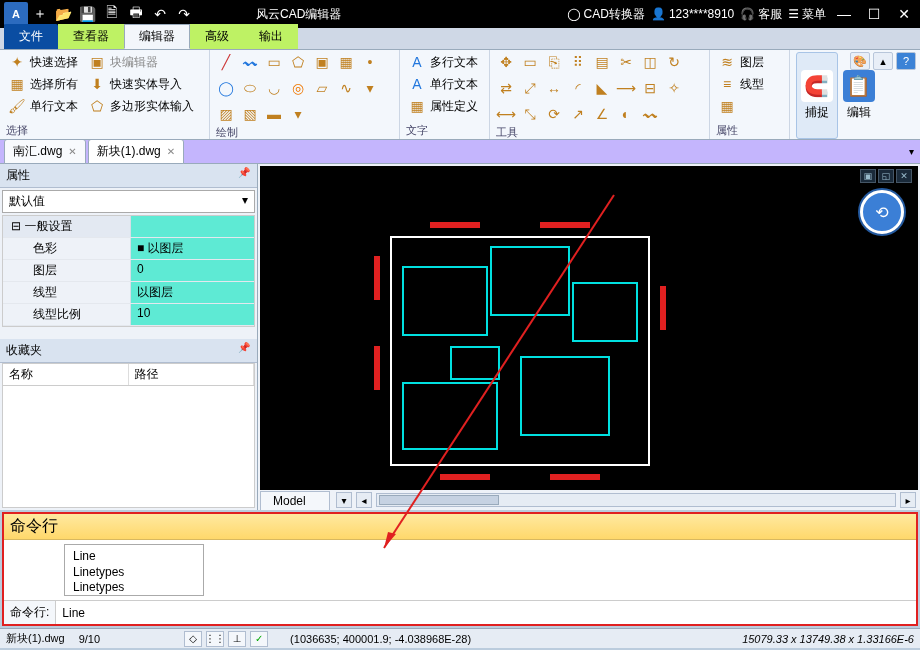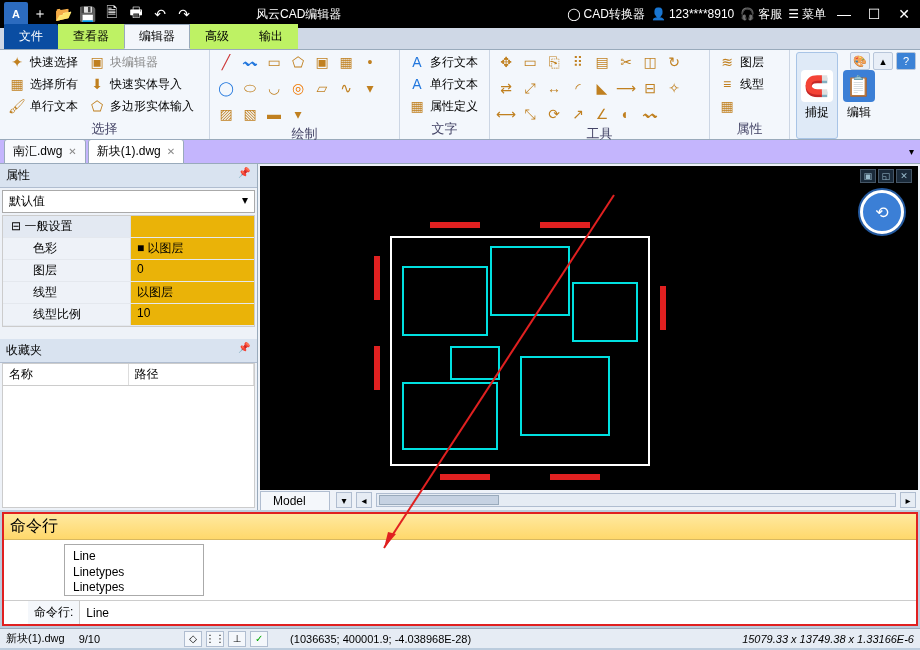--- a/index.html
+++ b/index.html
@@ -14,42 +14,42 @@
 
 .tabs { height: 22px; background: #cfd8e6; border-bottom: 1px solid #9ab; display: flex; align-items: flex-end; padding-left: 4px; }
 .tabs .tab { padding: 3px 14px; font-size: 12px; background: #bef264; border: 1px solid transparent; cursor: pointer; }
 .tabs .tab.first { background: #0a4da2; color: #fff; border-radius: 2px 2px 0 0; }
 .tabs .tab.active { background: #f3f6fb; border: 1px solid #9ab; border-bottom-color: #f3f6fb; }
 
 .ribbon { height: 90px; background: #f3f7fc; border-bottom: 1px solid #9ab; display: flex; position: relative; }
 .rgroup { border-right: 1px solid #ccd6e4; padding: 2px 6px 0 6px; display: flex; flex-direction: column; }
 .rgroup .rows { flex: 1; display: flex; }
 .rgroup .col { display: flex; flex-direction: column; gap: 2px; margin-right: 6px; }
-.rgroup .label { text-align: center; font-size: 13px; color: #446; padding: 1px 0; }
+.rgroup .label { text-align: left; font-size: 11px; color: #446; padding: 1px 0; }
 .ritem { display: flex; align-items: center; gap: 4px; padding: 1px 2px; cursor: pointer; font-size: 12px; white-space: nowrap; }
 .ricn { width: 18px; height: 18px; display: inline-flex; align-items: center; justify-content: center; font-size: 14px; color: #c08020; }
 .iconrow { display: flex; gap: 4px; }
 .iconrow .ricn { width: 20px; height: 20px; }
 .bigbtn { width: 42px; display: flex; flex-direction: column; align-items: center; justify-content: center; gap: 2px; padding: 4px 2px; cursor: pointer; }
 .bigbtn .bicon { width: 32px; height: 32px; border-radius: 4px; display: flex; align-items: center; justify-content: center; font-size: 20px; }
 .ribbon-right { position: absolute; right: 4px; top: 2px; display: flex; gap: 3px; }
 .ribbon-right span { width: 20px; height: 18px; background: #e8eef7; border: 1px solid #b8c6da; border-radius: 2px; display: flex; align-items: center; justify-content: center; font-size: 11px; cursor: pointer; }
 
 .filetabs { height: 24px; background: #c4b5fd; border-bottom: 1px solid #9ab; display: flex; align-items: center; padding-left: 4px; gap: 2px; }
 .filetabs .ftab { padding: 3px 8px; border: 1px solid #9ab; background: #f8fafd; border-radius: 3px 3px 0 0; cursor: pointer; display: flex; align-items: center; gap: 6px; font-size: 12px; }
 .filetabs .ftab.active { background: #fff; }
 .filetabs .ftab .x { color: #888; font-size: 10px; }
 
 .main { display: flex; height: calc(100% - 28px - 22px - 90px - 24px - 140px); background: #fff; }
 
 .sidepanel { width: 258px; border-right: 1px solid #9ab; display: flex; flex-direction: column; background: #eef2f8; }
 .panel-hdr { background: #d9e3f0; border-bottom: 1px solid #b0bdd0; padding: 3px 6px; font-size: 12px; display: flex; justify-content: space-between; }
 .panel-hdr .pin { font-size: 10px; cursor: pointer; }
 .sel { background: #fff; border: 1px solid #aaa; margin: 2px; padding: 2px 6px; font-size: 12px; display: flex; justify-content: space-between; cursor: pointer; }
-.proplist { background: #eab308; border: 1px solid #ccc; margin: 0 2px; font-size: 12px; flex: 0 0 auto; max-height: 120px; overflow: hidden; }
+.proplist { background: #5eead4; border: 1px solid #ccc; margin: 0 2px; font-size: 12px; flex: 0 0 auto; max-height: 120px; overflow: hidden; }
 .proplist .prow { display: flex; border-bottom: 1px solid #e4e8ee; }
 .proplist .pk { width: 128px; padding: 2px 6px 2px 30px; background: #eef2f8; border-right: 1px solid #d6dde6; }
 .proplist .pv { flex: 1; padding: 2px 6px; }
 .proplist .grouprow .pk { padding-left: 8px; background: #e3e9f2; }
 .favorites { flex: 1; background: #fff; border: 1px solid #ccc; margin: 0 2px 2px 2px; }
 .favorites .fhdr { display: flex; border-bottom: 1px solid #ccc; }
 .favorites .fhdr div { flex: 1; padding: 2px 6px; font-size: 12px; border-right: 1px solid #ddd; }
 
 .canvas-wrap { flex: 1; display: flex; flex-direction: column; background: #eef2f8; position: relative; }
 .canvas { flex: 1; background: #000; position: relative; margin: 2px 2px 0 2px; overflow: hidden; }
@@ -59,21 +59,21 @@
 .modeltab { background: #f4f7fb; border: 1px solid #b0bdd0; border-bottom: none; padding: 2px 12px; font-size: 12px; margin: 0 2px; width: 70px; cursor: pointer; }
 .scrollbars { display: flex; align-items: center; padding: 2px 4px; gap: 4px; }
 .hscroll { flex: 1; height: 14px; background: #e6ecf4; border: 1px solid #b0bdd0; position: relative; }
 .hscroll .thumb { position: absolute; left: 2px; width: 120px; top: 1px; bottom: 1px; background: #c6d2e2; border: 1px solid #9ab; }
 .scrollbars .sbtn { width: 16px; height: 16px; background: #e6ecf4; border: 1px solid #b0bdd0; display: flex; align-items: center; justify-content: center; font-size: 10px; cursor: pointer; }
 
 .cmd-section { border: 2px solid #e02020; margin: 2px; background: #fff; }
 .cmd-hdr { background: linear-gradient(#ffe9a0,#ffd86b); border-bottom: 1px solid #d8b860; padding: 2px 6px; font-size: 16px; }
 .cmd-body { display: flex; height: 60px; }
 .suggest { border: 1px solid #aaa; margin: 4px 0 4px 60px; width: 140px; padding: 4px 8px; font-size: 12px; line-height: 1.3; background: #fff; }
-.cmd-input-row { display: flex; border-top: 1px solid #ccc; padding-left: 24px; }
+.cmd-input-row { display: flex; border-top: 1px solid #ccc; }
 .cmd-input-row .lbl { padding: 3px 6px; font-size: 12px; background: #f4f7fb; border-right: 1px solid #ccc; }
 .cmd-input-row input { flex: 1; border: none; padding: 3px 6px; font-size: 12px; outline: none; }
 
 .status { height: 20px; background: #e6ecf4; border-top: 1px solid #9ab; display: flex; align-items: center; font-size: 11px; padding: 0 6px; gap: 14px; }
 .status .sicons { display: flex; gap: 4px; margin-left: 70px; }
 .status .sicons span { width: 18px; height: 16px; display: flex; align-items: center; justify-content: center; border: 1px solid #b0bdd0; background: #f4f7fb; cursor: pointer; font-size: 10px; }
 .status .coord { margin-left: 8px; }
 .status .right { margin-left: auto; font-style: italic; }
 
 .redarrow { position: absolute; pointer-events: none; }

